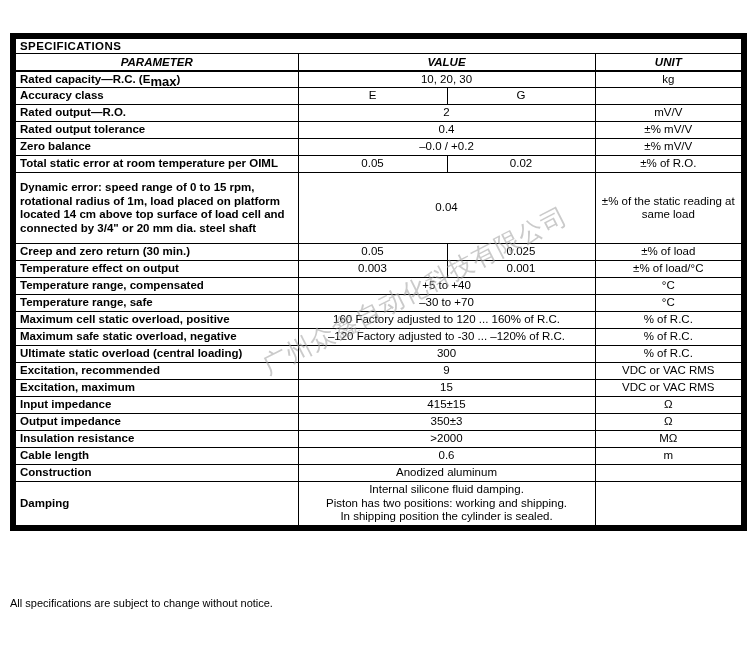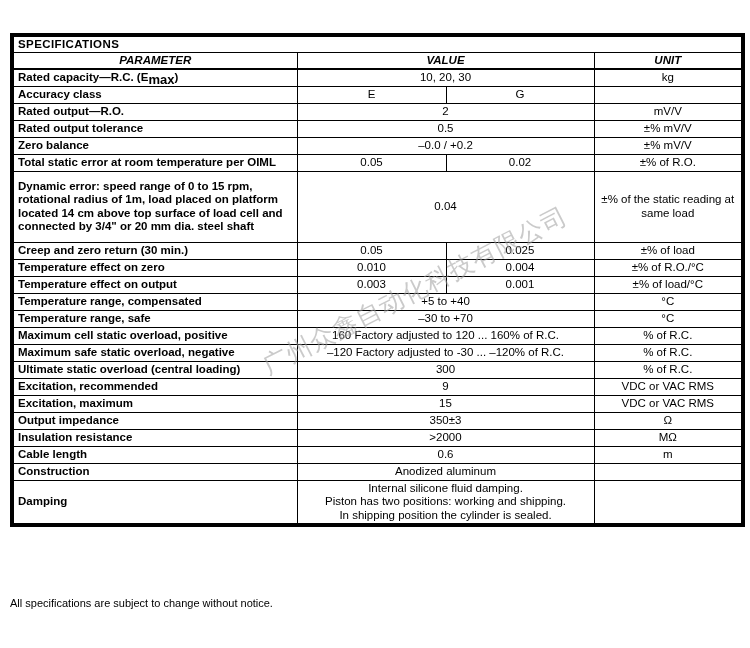--- a/index.html
+++ b/index.html
@@ -12,21 +12,21 @@
     overflow: hidden;
   }
   .sheet { position: absolute; inset: 0; }
 
   table.spec {
     position: absolute;
     left: 10px; top: 33px;
     width: 731px;
     border-collapse: collapse;
     table-layout: fixed;
-    border: 4px solid #000000;
+    border: 6px solid #000000;
   }
   table.spec td {
     border: 1px solid #000;
     font-size: 11.5px;
     padding: 1px 4px;
     height: 17px;
     vertical-align: middle;
     overflow: hidden;
   }
   td.title-cell {
@@ -105,21 +105,21 @@
           <td class="val">G</td>
           <td class="unit"></td>
         </tr>
         <tr>
           <td class="param">Rated output—R.O.</td>
           <td class="val" colspan="2">2</td>
           <td class="unit">mV/V</td>
         </tr>
         <tr>
           <td class="param">Rated output tolerance</td>
-          <td class="val" colspan="2">0.5</td>
+          <td class="val" colspan="2">0.4</td>
           <td class="unit">±% mV/V</td>
         </tr>
         <tr>
           <td class="param">Zero balance</td>
           <td class="val" colspan="2">–0.0 / +0.2</td>
           <td class="unit">±% mV/V</td>
         </tr>
         <tr>
           <td class="param">Total static error at room temperature per OIML</td>
           <td class="val">0.05</td>
@@ -131,26 +131,20 @@
           <td class="val" colspan="2">0.04</td>
           <td class="unit">±% of the static reading at same load</td>
         </tr>
         <tr>
           <td class="param">Creep and zero return (30 min.)</td>
           <td class="val">0.05</td>
           <td class="val">0.025</td>
           <td class="unit">±% of load</td>
         </tr>
         <tr>
-          <td class="param">Temperature effect on zero</td>
-          <td class="val">0.010</td>
-          <td class="val">0.004</td>
-          <td class="unit">±% of R.O./°C</td>
-        </tr>
-        <tr>
           <td class="param">Temperature effect on output</td>
           <td class="val">0.003</td>
           <td class="val">0.001</td>
           <td class="unit">±% of load/°C</td>
         </tr>
         <tr>
           <td class="param">Temperature range, compensated</td>
           <td class="val" colspan="2">+5 to +40</td>
           <td class="unit">°C</td>
         </tr>
@@ -176,20 +170,25 @@
         </tr>
         <tr>
           <td class="param">Excitation, recommended</td>
           <td class="val" colspan="2">9</td>
           <td class="unit">VDC or VAC RMS</td>
         </tr>
         <tr>
           <td class="param">Excitation, maximum</td>
           <td class="val" colspan="2">15</td>
           <td class="unit">VDC or VAC RMS</td>
+        </tr>
+        <tr>
+          <td class="param">Input impedance</td>
+          <td class="val" colspan="2">415±15</td>
+          <td class="unit">Ω</td>
         </tr>
         <tr>
           <td class="param">Output impedance</td>
           <td class="val" colspan="2">350±3</td>
           <td class="unit">Ω</td>
         </tr>
         <tr>
           <td class="param">Insulation resistance</td>
           <td class="val" colspan="2">&gt;2000</td>
           <td class="unit">MΩ</td>

